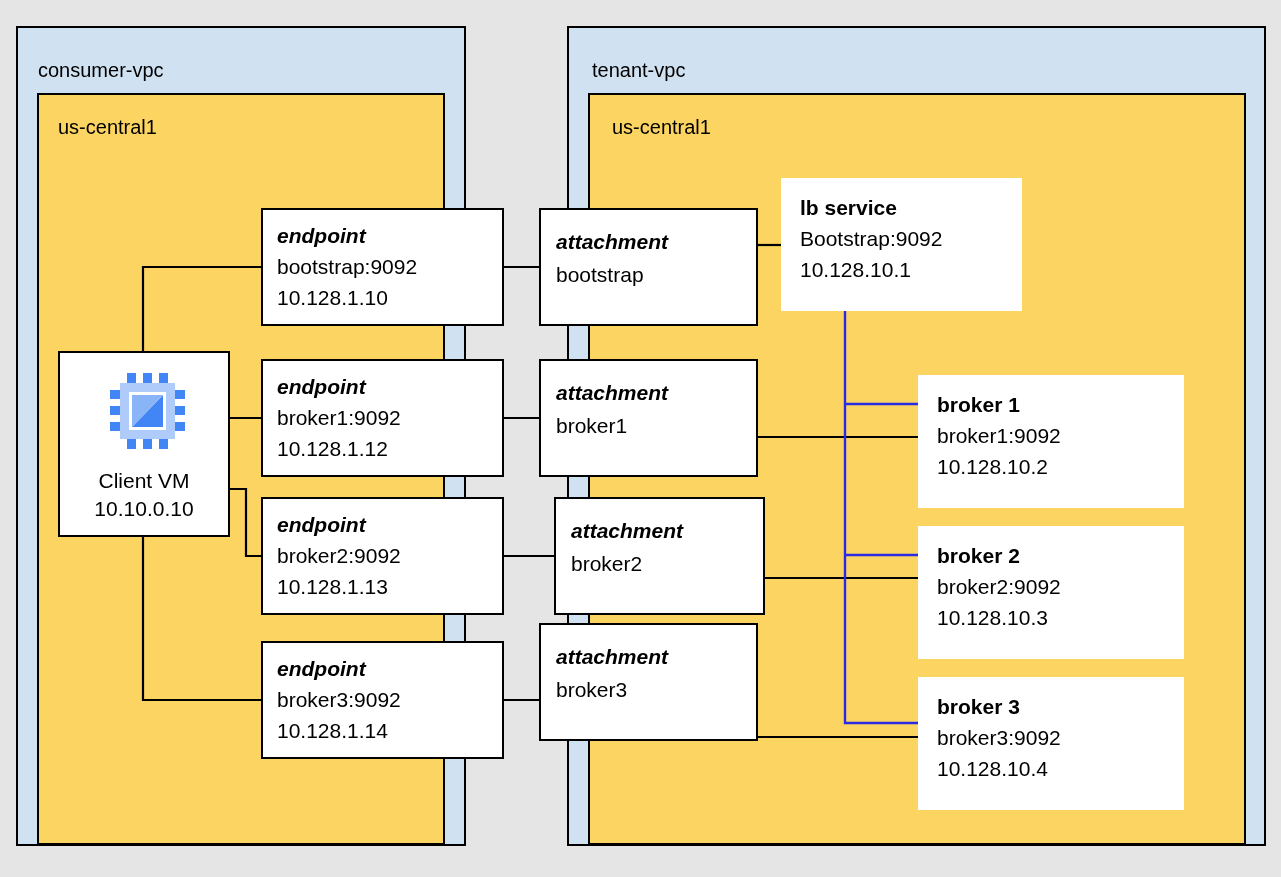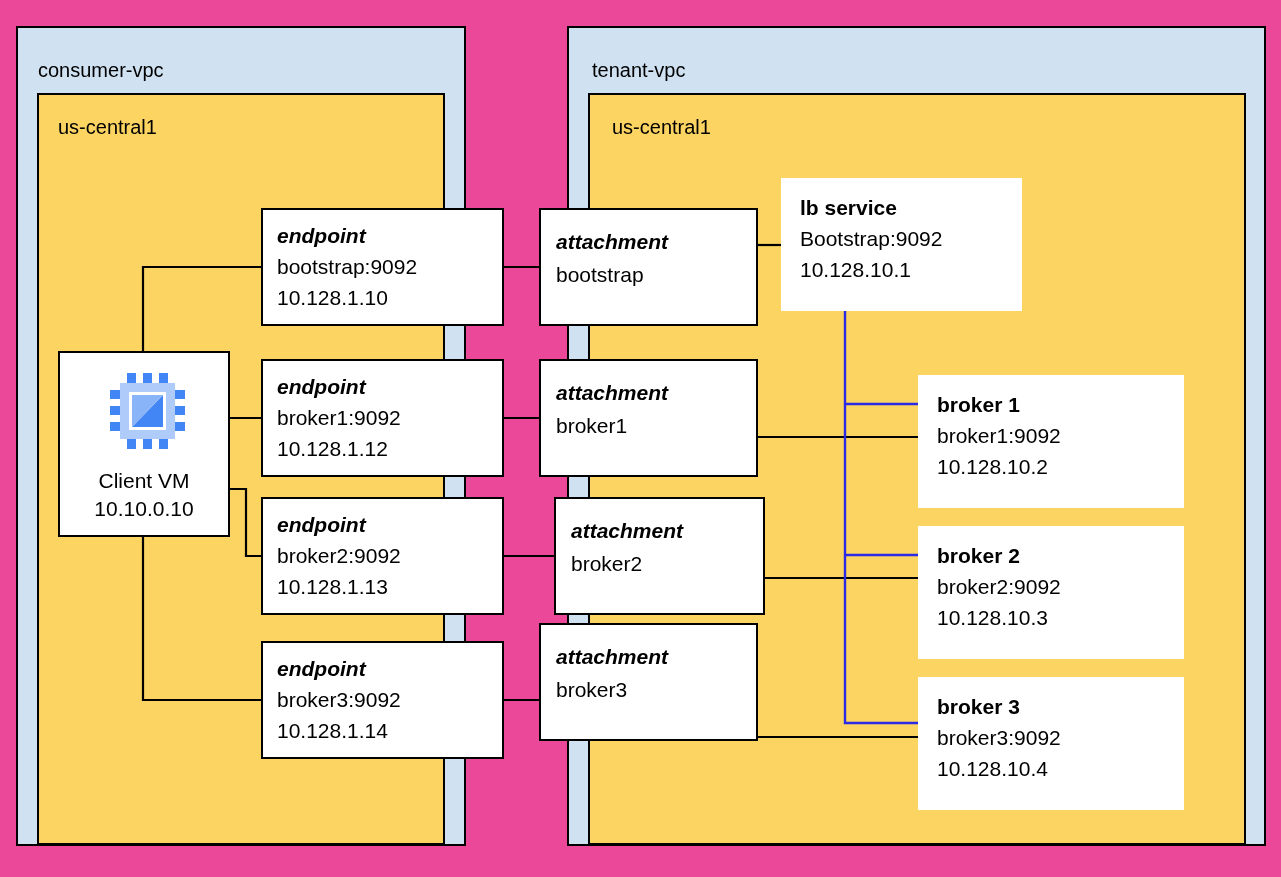--- a/index.html
+++ b/index.html
@@ -1,17 +1,17 @@
 <!DOCTYPE html>
 <html><head>
 <meta charset="utf-8">
 <style>
   html,body{margin:0;padding:0;background:#ffffff;}
   body{font-family:"Liberation Sans",sans-serif;}
-  #stage{position:relative;width:1281px;height:877px;background:#ec4899;overflow:hidden;}
+  #stage{position:relative;width:1281px;height:877px;background:#e5e5e5;overflow:hidden;}
   svg{display:block;}
   .vpc-label{font-size:20px;fill:#000;font-family:"Liberation Sans",sans-serif;}
   .region-label{font-size:20px;fill:#000;font-family:"Liberation Sans",sans-serif;}
   .hdr-ital{font-size:21px;font-weight:bold;font-style:italic;fill:#000;font-family:"Liberation Sans",sans-serif;}
   .hdr-bold{font-size:21px;font-weight:bold;fill:#000;font-family:"Liberation Sans",sans-serif;}
   .body-txt{font-size:21px;fill:#000;font-family:"Liberation Sans",sans-serif;}
   .vm-txt{font-size:21px;fill:#000;text-anchor:middle;font-family:"Liberation Sans",sans-serif;}
 </style>
 </head>
 <body>

